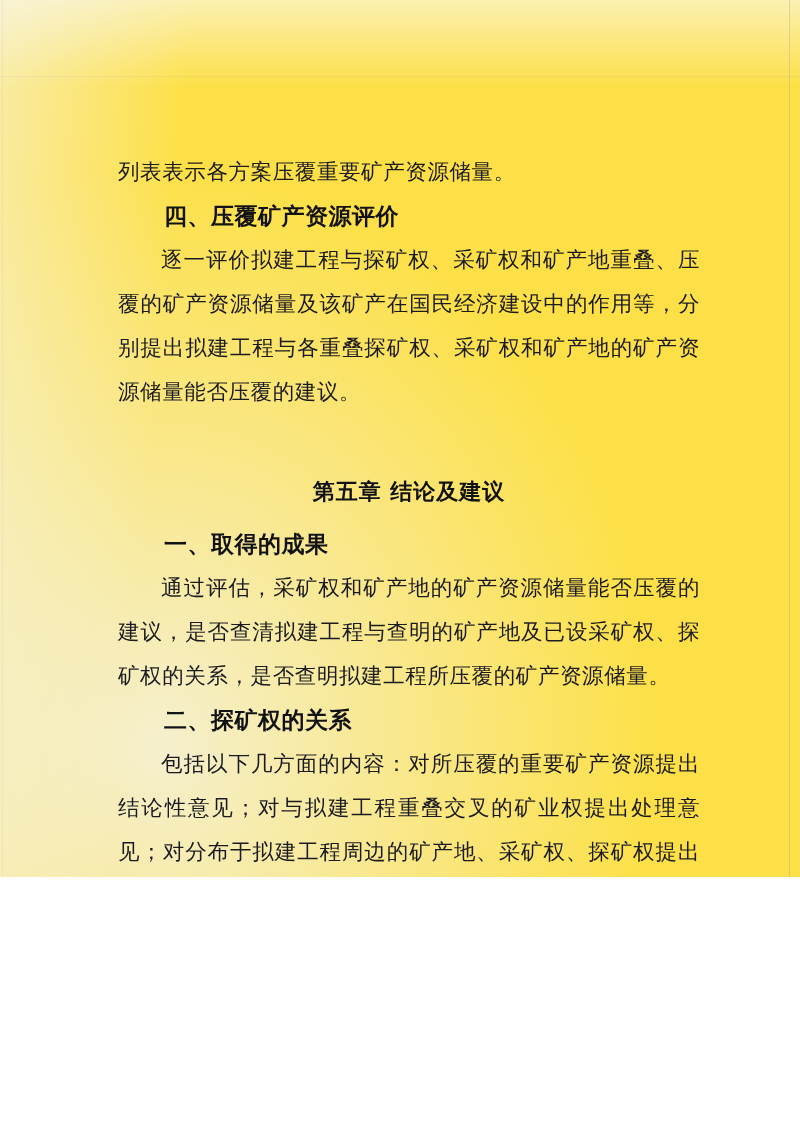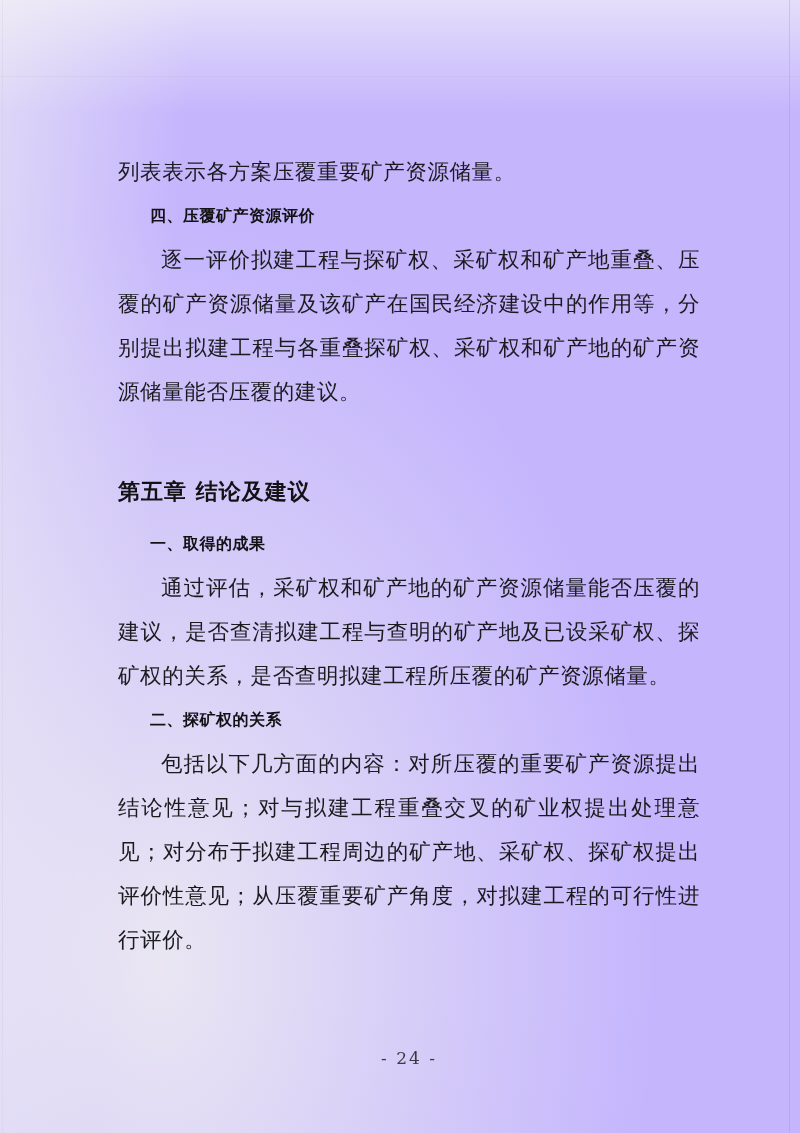--- a/index.html
+++ b/index.html
@@ -3,22 +3,22 @@
 <meta charset="utf-8">
 <style>
   html, body {
     margin: 0;
     padding: 0;
     background: #ffffff;
   }
   .page {
     position: relative;
     width: 800px;
-    height: 1133px;
-    background: #c4b5fd;
+    height: 877px;
+    background: #fde047;
     overflow: hidden;
     font-family: "DejaVu Serif", "Liberation Serif", serif;
     color: #16161a;
     -webkit-font-smoothing: antialiased;
   }
   
   .scan-tint {
     position: absolute;
     inset: 0;
     background:
@@ -72,21 +72,21 @@
     letter-spacing: 0.6px;
     margin: 0;
     color: #1b1b1f;
     text-indent: 2em;
   }
   .para.noindent { text-indent: 0; }
 
   
   .heading-bold {
     font-family: "DejaVu Sans", "Liberation Sans", sans-serif;
-    font-size: 16px;
+    font-size: 23px;
     font-weight: 700;
     line-height: 44px;
     letter-spacing: 0.5px;
     margin: 0;
     text-indent: 2em;
     color: #121215;
   }
   
   .heading-plain {
     font-family: "DejaVu Serif", "Liberation Serif", serif;
@@ -98,20 +98,21 @@
     text-indent: 2em;
     color: #1b1b1f;
   }
 
   .chapter-title {
     font-family: "DejaVu Sans", "Liberation Sans", sans-serif;
     font-size: 22px;
     font-weight: 700;
     line-height: 44px;
     letter-spacing: 1px;
+    text-align: center;
     margin: 0;
     color: #121215;
   }
 
   .gap-chapter { height: 56px; }
   .gap-small   { height: 8px; }
 
   .footer {
     position: absolute;
     left: 118px;

